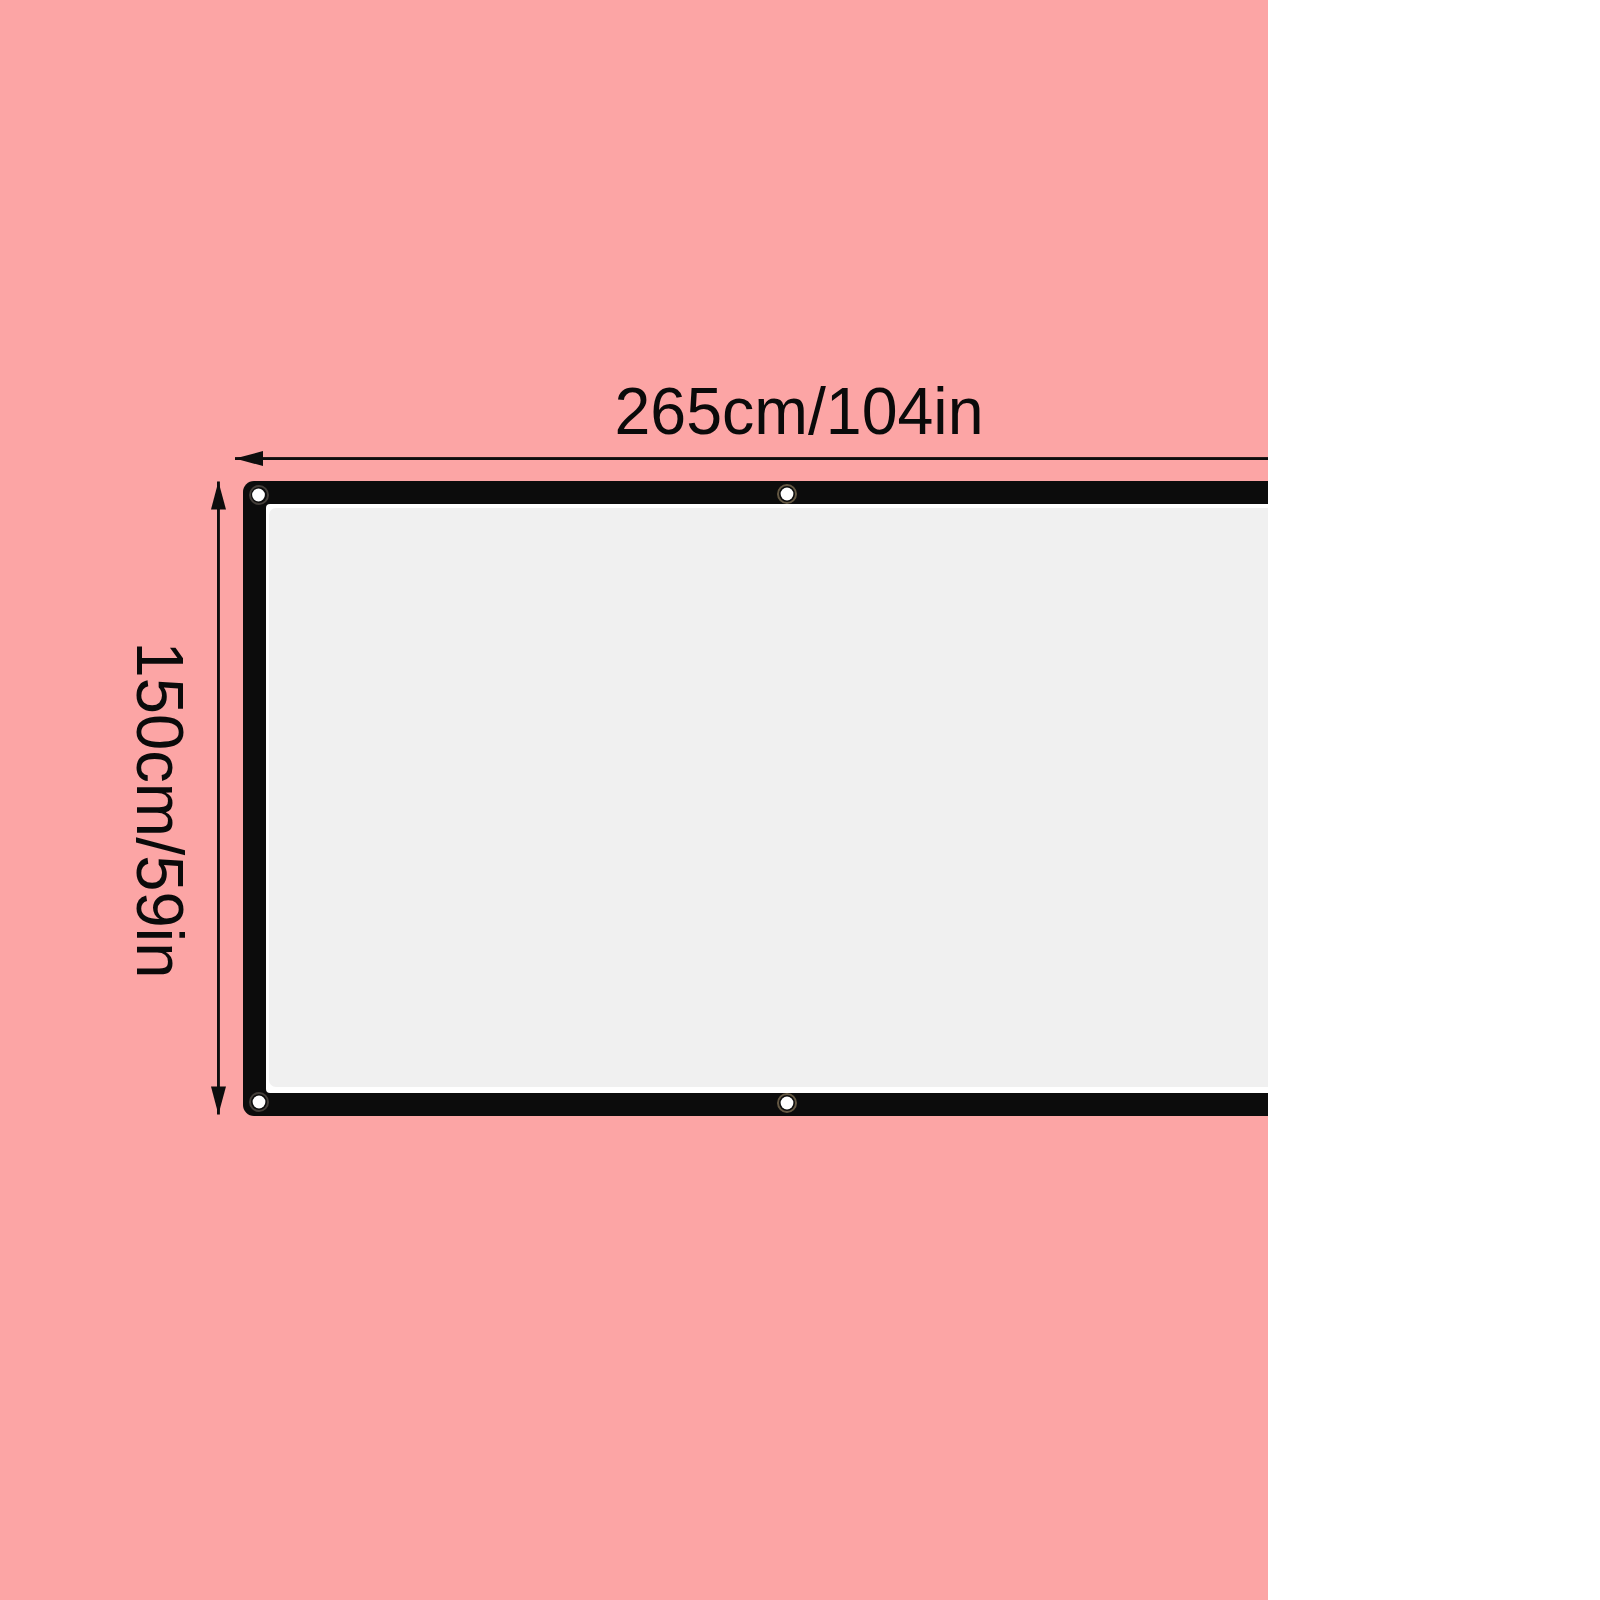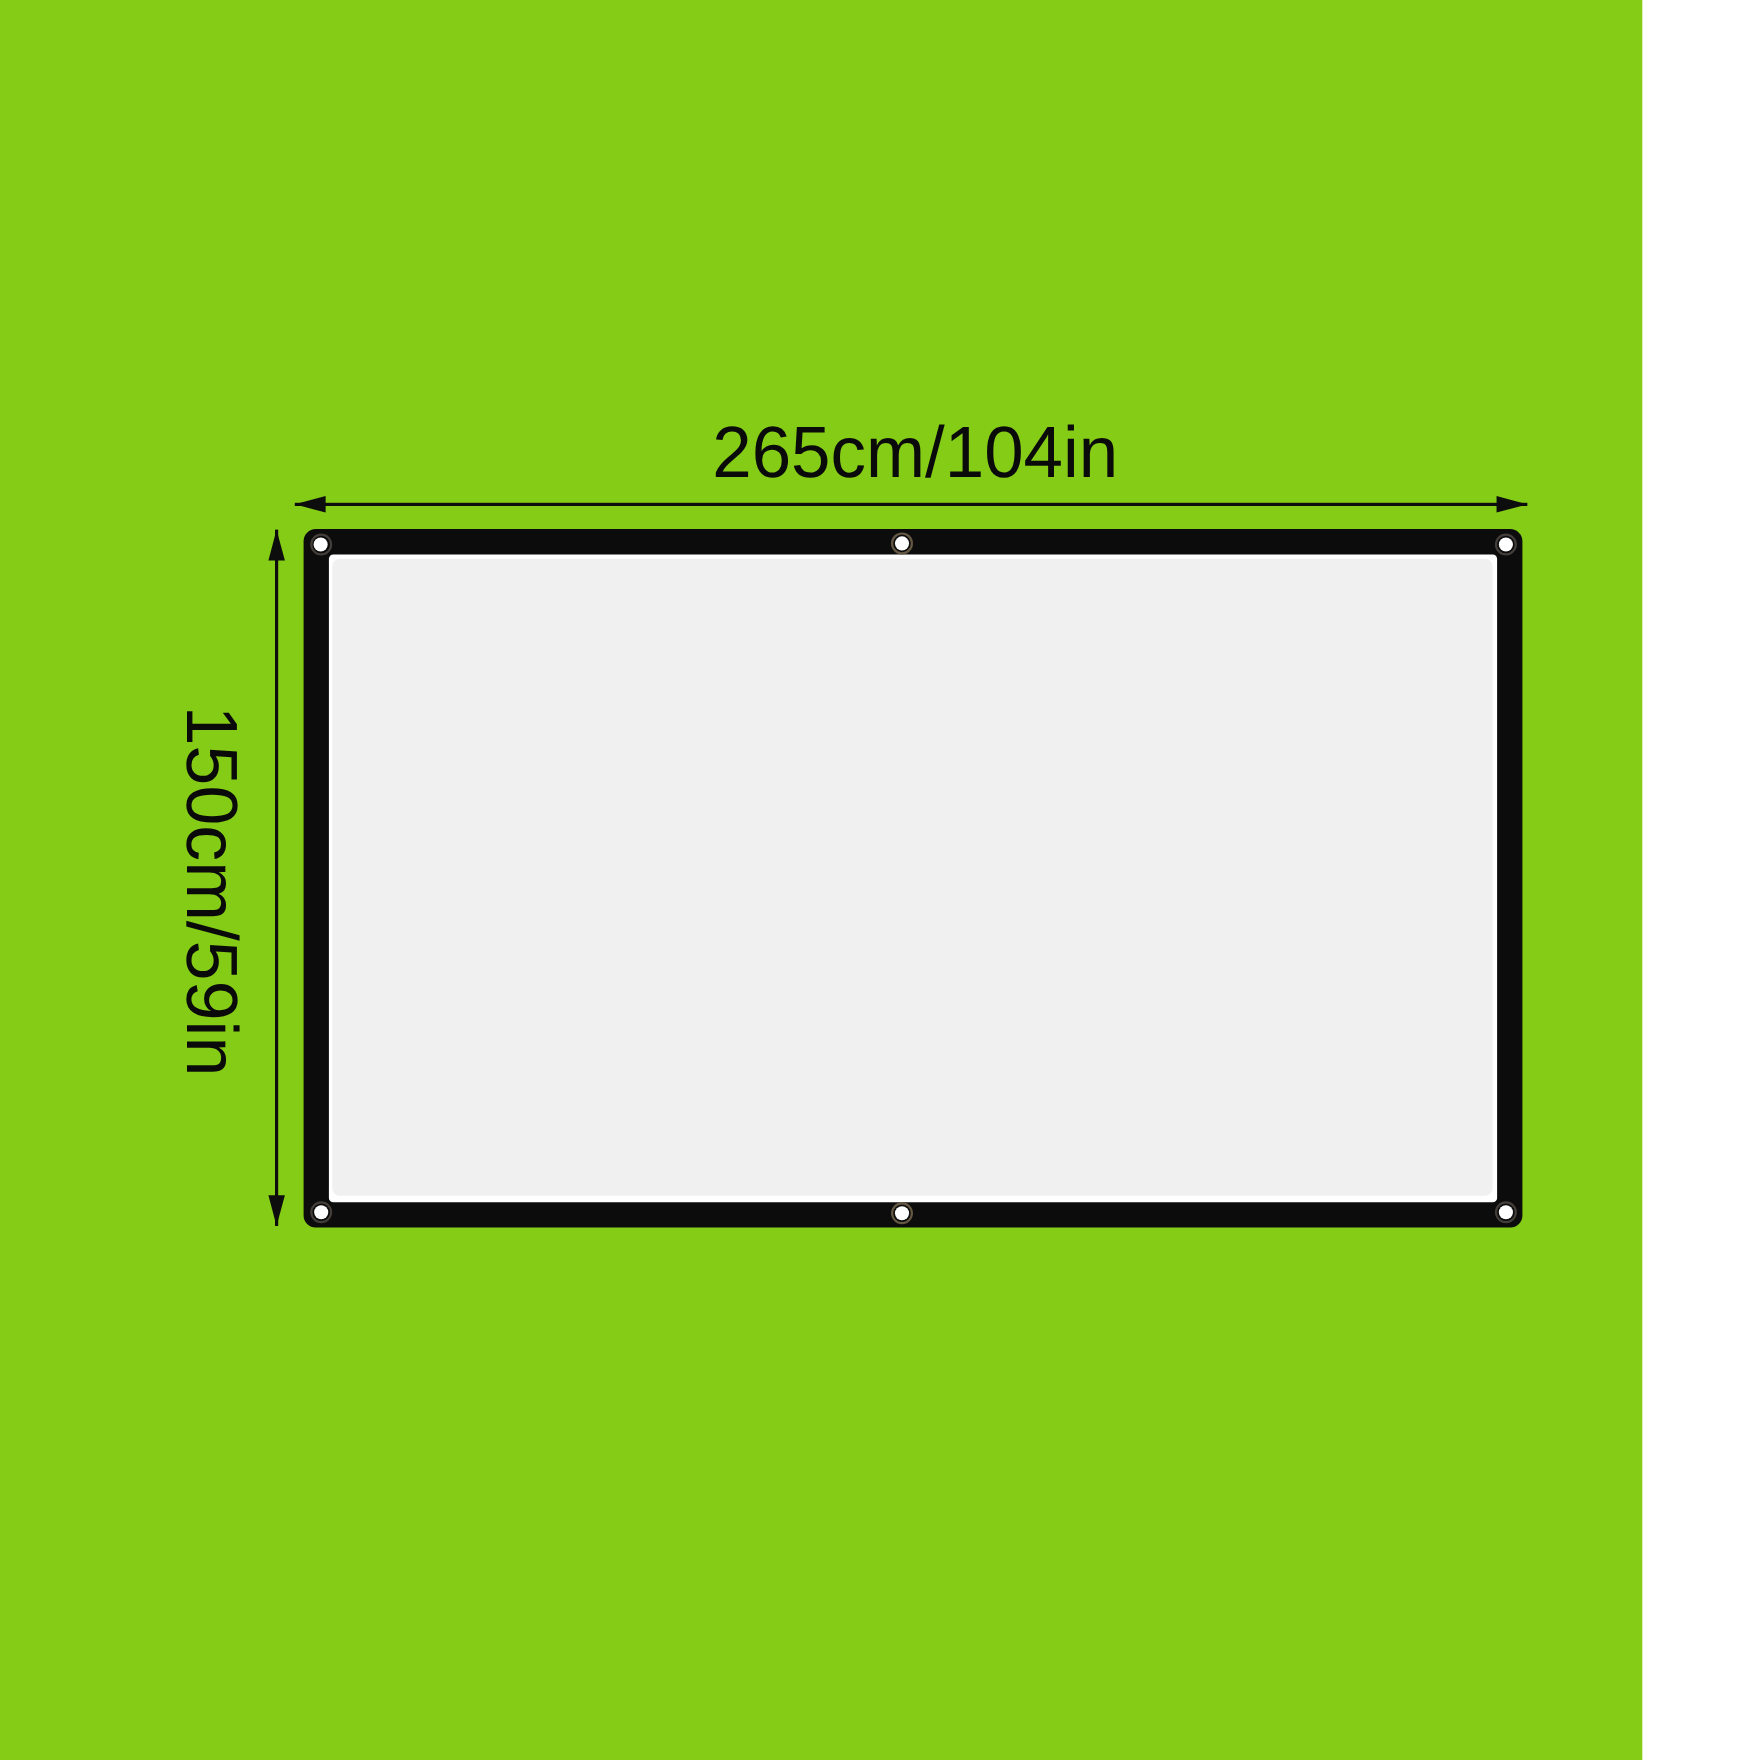--- a/index.html
+++ b/index.html
@@ -1,16 +1,16 @@
 <!DOCTYPE html>
 <html><head>
 <meta charset="utf-8">
 <style>
   html,body{margin:0;padding:0;background:#ffffff;}
-  .page{position:relative;width:1460px;height:1600px;background:#84cc16;overflow:hidden;padding-left:33px;}
+  .page{position:relative;width:1268px;height:1600px;background:#fca5a5;overflow:hidden;}
   text{font-family:"Liberation Sans",sans-serif;fill:#0a0a0a;}
 </style>
 </head>
 <body>
 
 <div class="page">
 <svg width="1600" height="1600" viewBox="0 0 1600 1600" xmlns="http://www.w3.org/2000/svg">
 
   <text x="799" y="434" font-size="66" text-anchor="middle" textLength="369" lengthAdjust="spacingAndGlyphs">265cm/104in</text>
 

